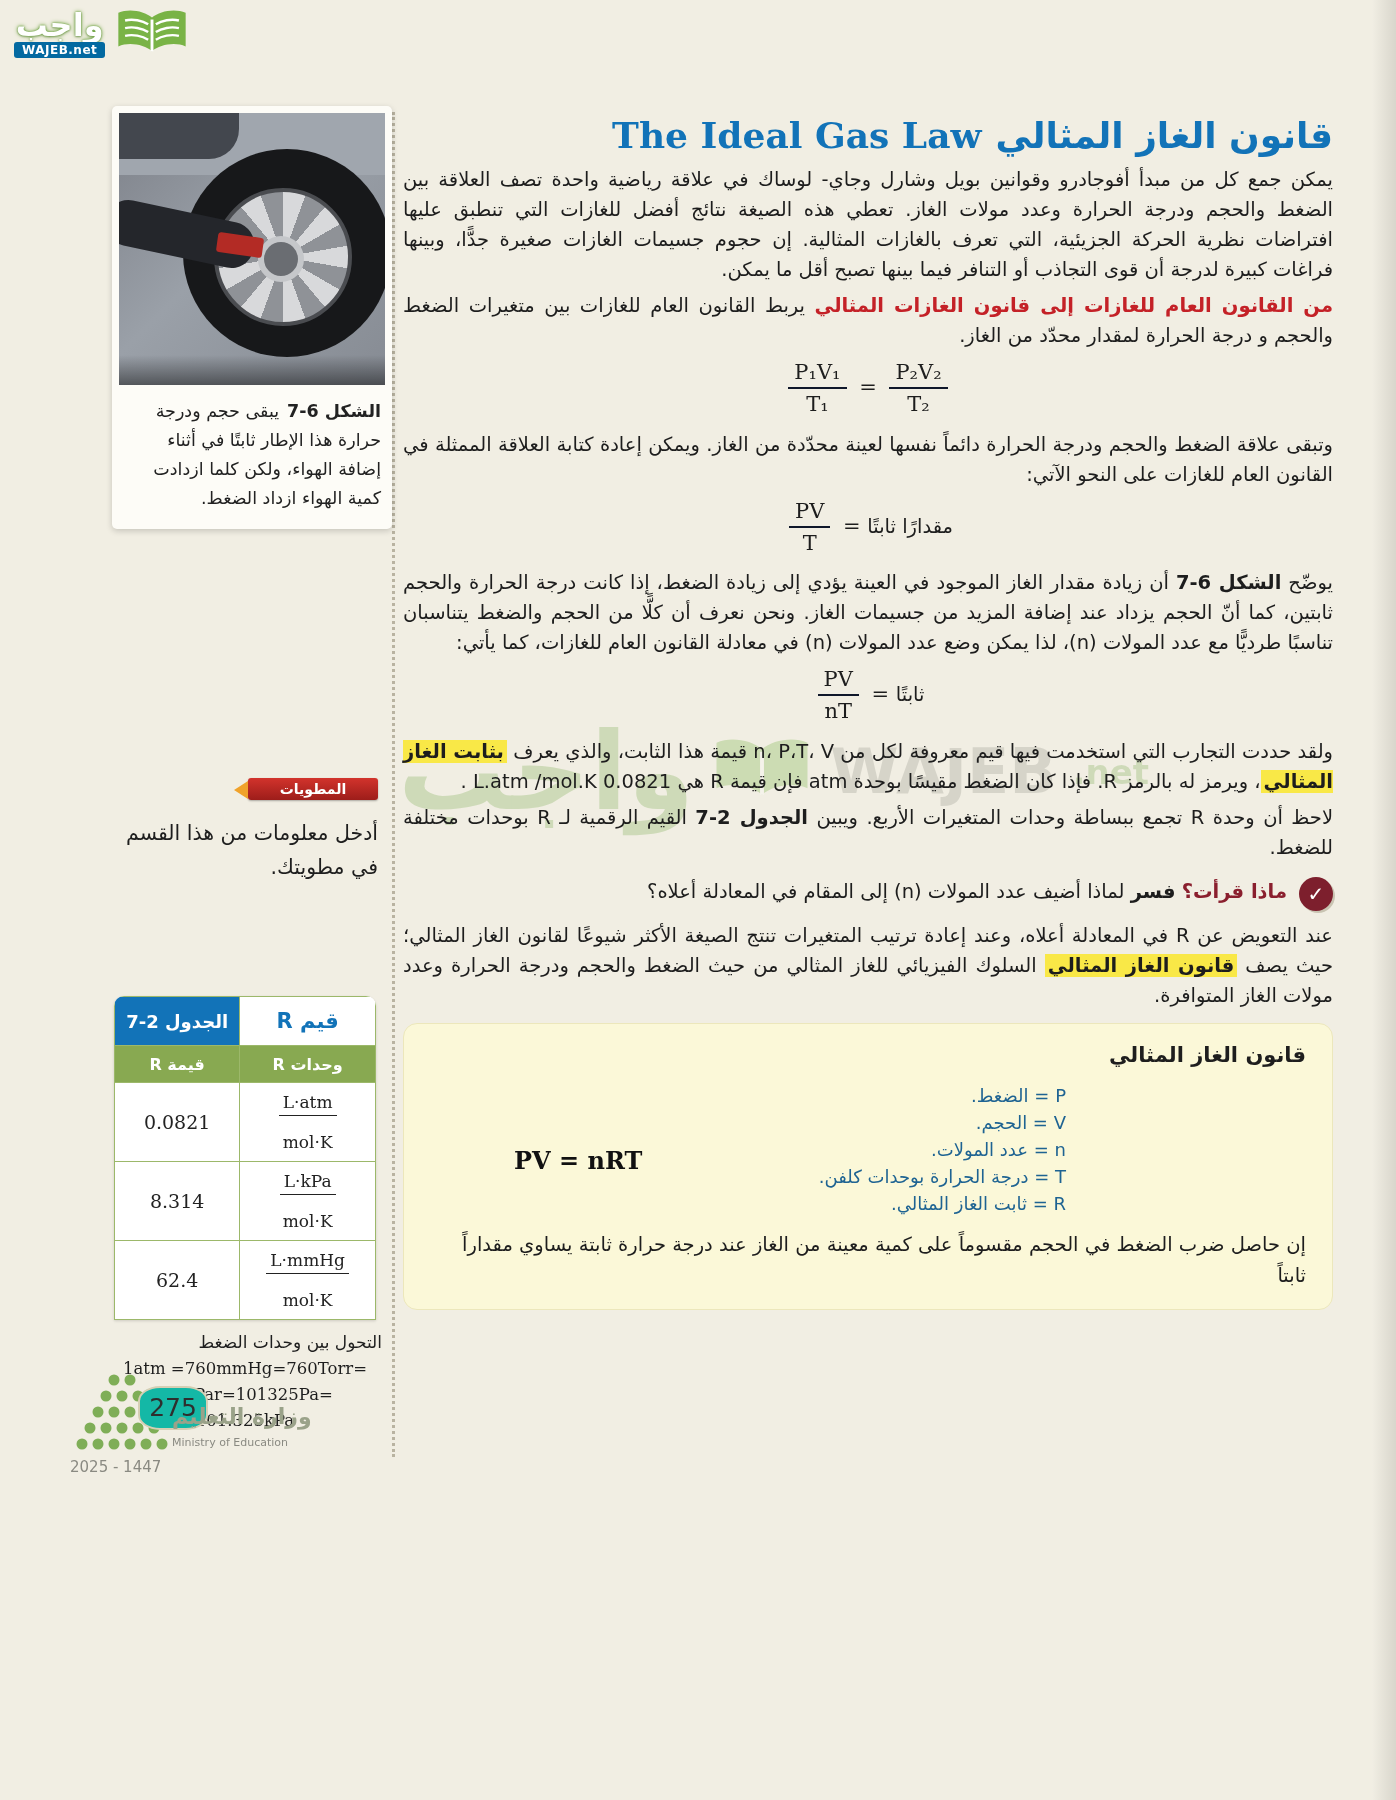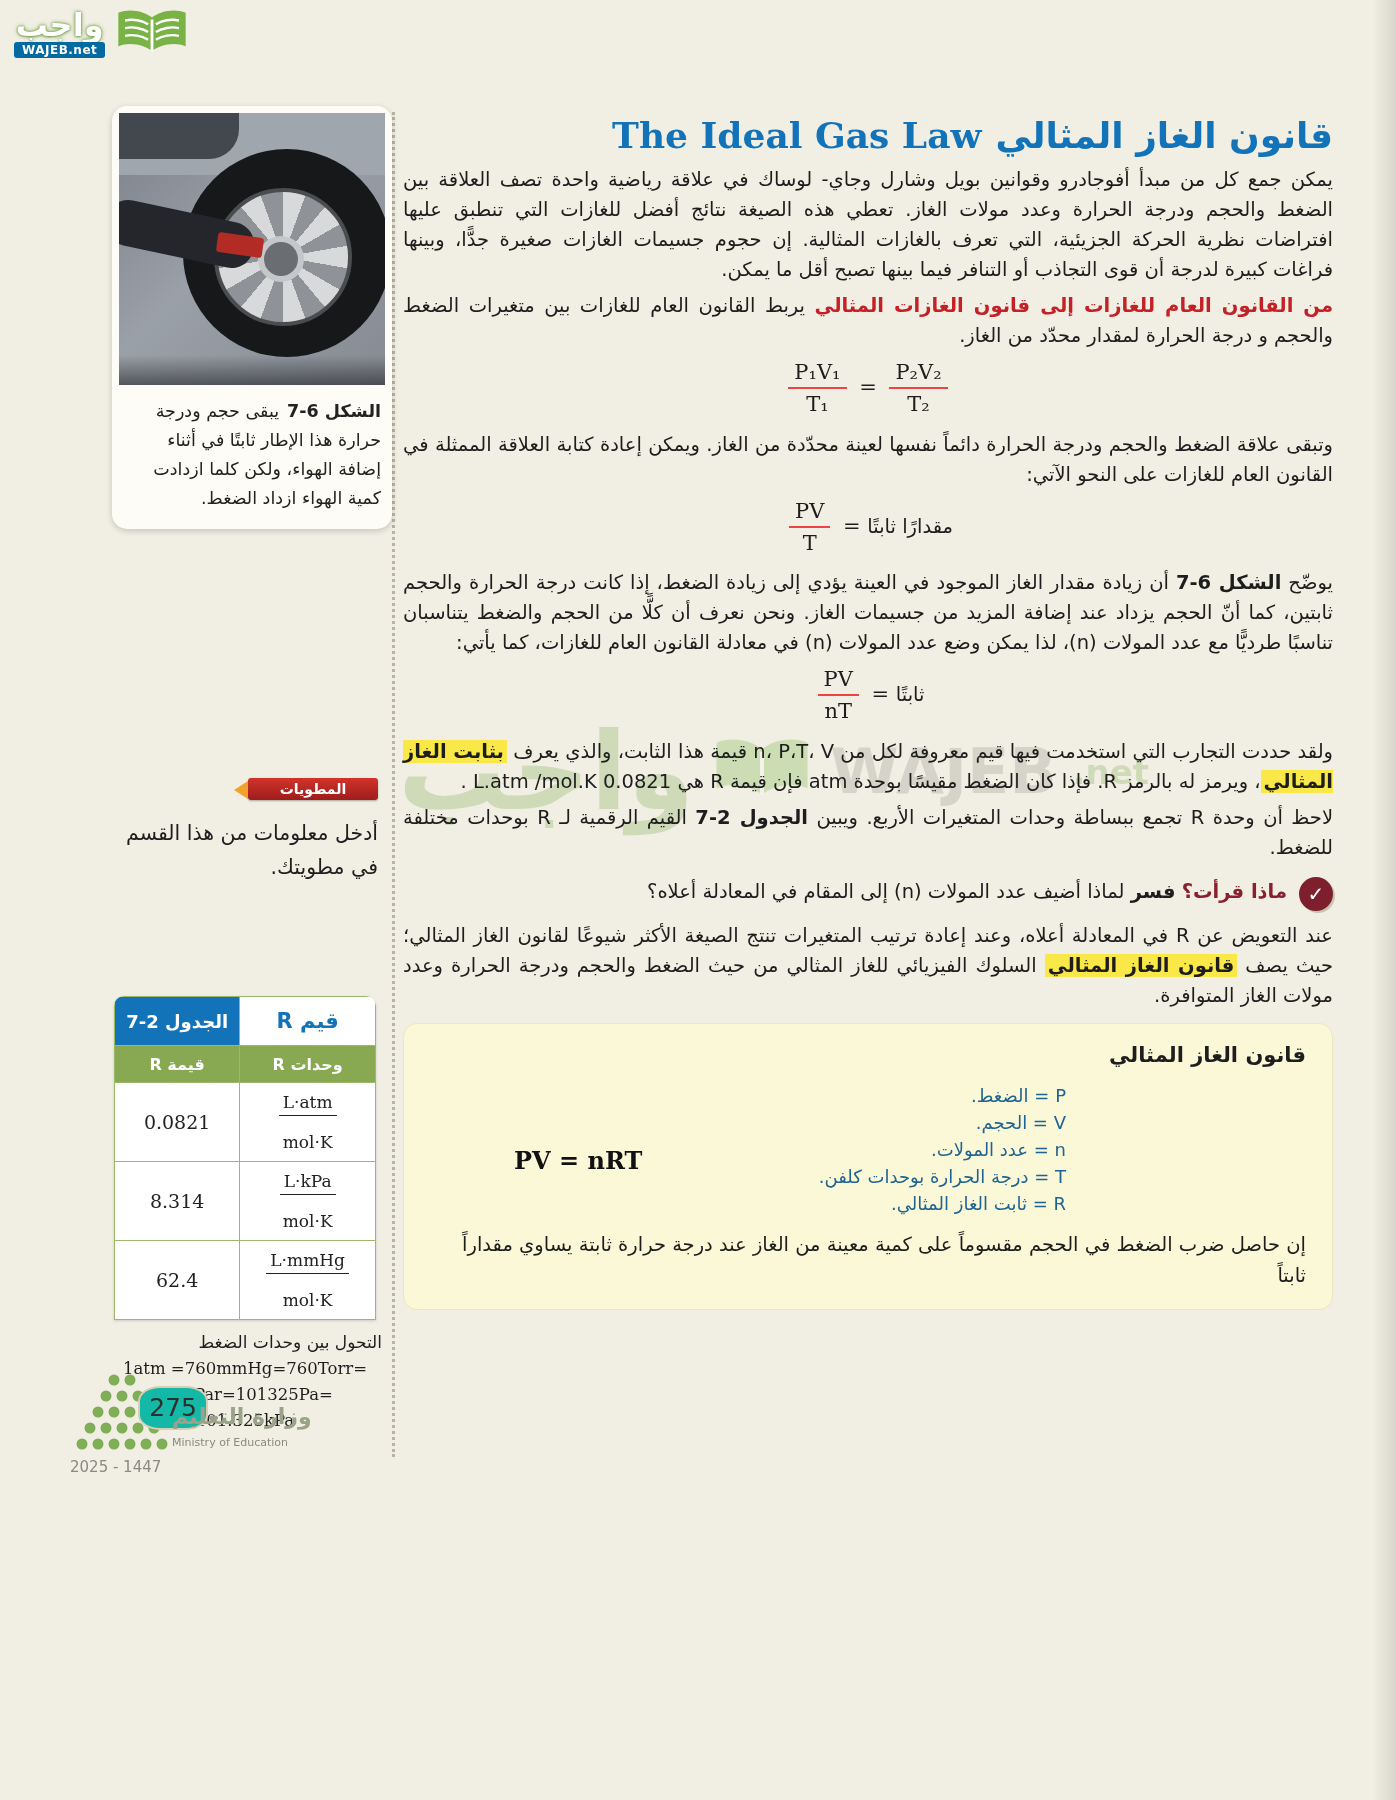--- a/index.html
+++ b/index.html
@@ -21,21 +21,21 @@
         opacity:.30;z-index:0;pointer-events:none;}
   .watermark .ar{font-size:108px;font-weight:bold;color:#7fae57;line-height:1;}
   .watermark .en{font-size:62px;font-weight:bold;color:#9a9a90;line-height:1;}
   .watermark .net{font-size:34px;font-weight:bold;color:#7fae57;}
 
   
   .divider{position:absolute;left:392px;top:112px;height:1345px;border-left:3px dotted #b9b3a1;}
 
   
   .figure-card{position:absolute;top:106px;left:112px;width:266px;background:#fdfcf7;
-        border-radius:15px;box-shadow:0 2px 6px rgba(0,0,0,.18);padding:7px 7px 14px;}
+        border-radius:5px;box-shadow:0 2px 6px rgba(0,0,0,.18);padding:7px 7px 14px;}
   .photo{height:272px;position:relative;overflow:hidden;background:linear-gradient(135deg,#7d8189,#9aa0a8 45%,#868b93);}
   .photo .car{position:absolute;top:0;left:0;right:0;height:62px;background:#a0a6ae;}
   .photo .window{position:absolute;top:0;left:0;width:120px;height:46px;background:#43474e;border-radius:0 0 30px 0;}
   .photo .tire{position:absolute;right:-6px;top:36px;width:208px;height:208px;border-radius:50%;background:#17181a;}
   .photo .rim{position:absolute;right:33px;top:75px;width:130px;height:130px;border-radius:50%;
         background:repeating-conic-gradient(#d8d9db 0 20deg,#8f9297 20deg 40deg);border:4px solid #4a4c50;}
   .photo .hub{position:absolute;right:81px;top:123px;width:34px;height:34px;border-radius:50%;
         background:#6a6d72;border:6px solid #c5c7ca;}
   .photo .arm{position:absolute;left:-14px;top:98px;width:150px;height:46px;background:#24262b;
         transform:rotate(12deg);border-radius:22px;}
@@ -86,21 +86,21 @@
   .main-title{font-size:36px;font-weight:bold;color:#1273b8;text-align:right;line-height:42px;margin-bottom:8px;}
   .main-title .ar{margin-left:14px;}
   .main-title .en{font-family:"DejaVu Serif",serif;}
   .lead-red{color:#c42127;font-weight:bold;}
   .bold{font-weight:bold;}
   .hl{background:#f9e847;font-weight:bold;padding:0 3px;}
   .eq{text-align:center;margin:8px 0 12px;font-family:"DejaVu Serif",serif;font-size:21px;}
   .eq.ltr{direction:ltr;}
   .eq .ar-label{font-family:"DejaVu Sans",sans-serif;font-size:19.5px;}
   .frac{display:inline-block;vertical-align:middle;text-align:center;line-height:1.25;margin:0 6px;}
-  .frac .num{display:block;border-bottom:2px solid #ef4444;padding:0 6px 2px;}
+  .frac .num{display:block;border-bottom:2px solid #0f172a;padding:0 6px 2px;}
   .frac .den{display:block;padding-top:2px;}
 
   .question{display:flex;direction:rtl;gap:12px;margin:14px 0 10px;align-items:flex-start;}
   .check-icon{flex:0 0 auto;width:34px;height:34px;border-radius:50%;background:#7d1f2d;color:#fff;
         font-size:20px;text-align:center;line-height:34px;font-weight:bold;
         box-shadow:2px 2px 0 #c9c4b2;}
   .q-lead{color:#8a1f2e;font-weight:bold;}
   .q-verb{font-weight:bold;}
 
   .idealgas-box{background:#fbf8d8;border:1px solid #ece7bb;border-radius:14px;

